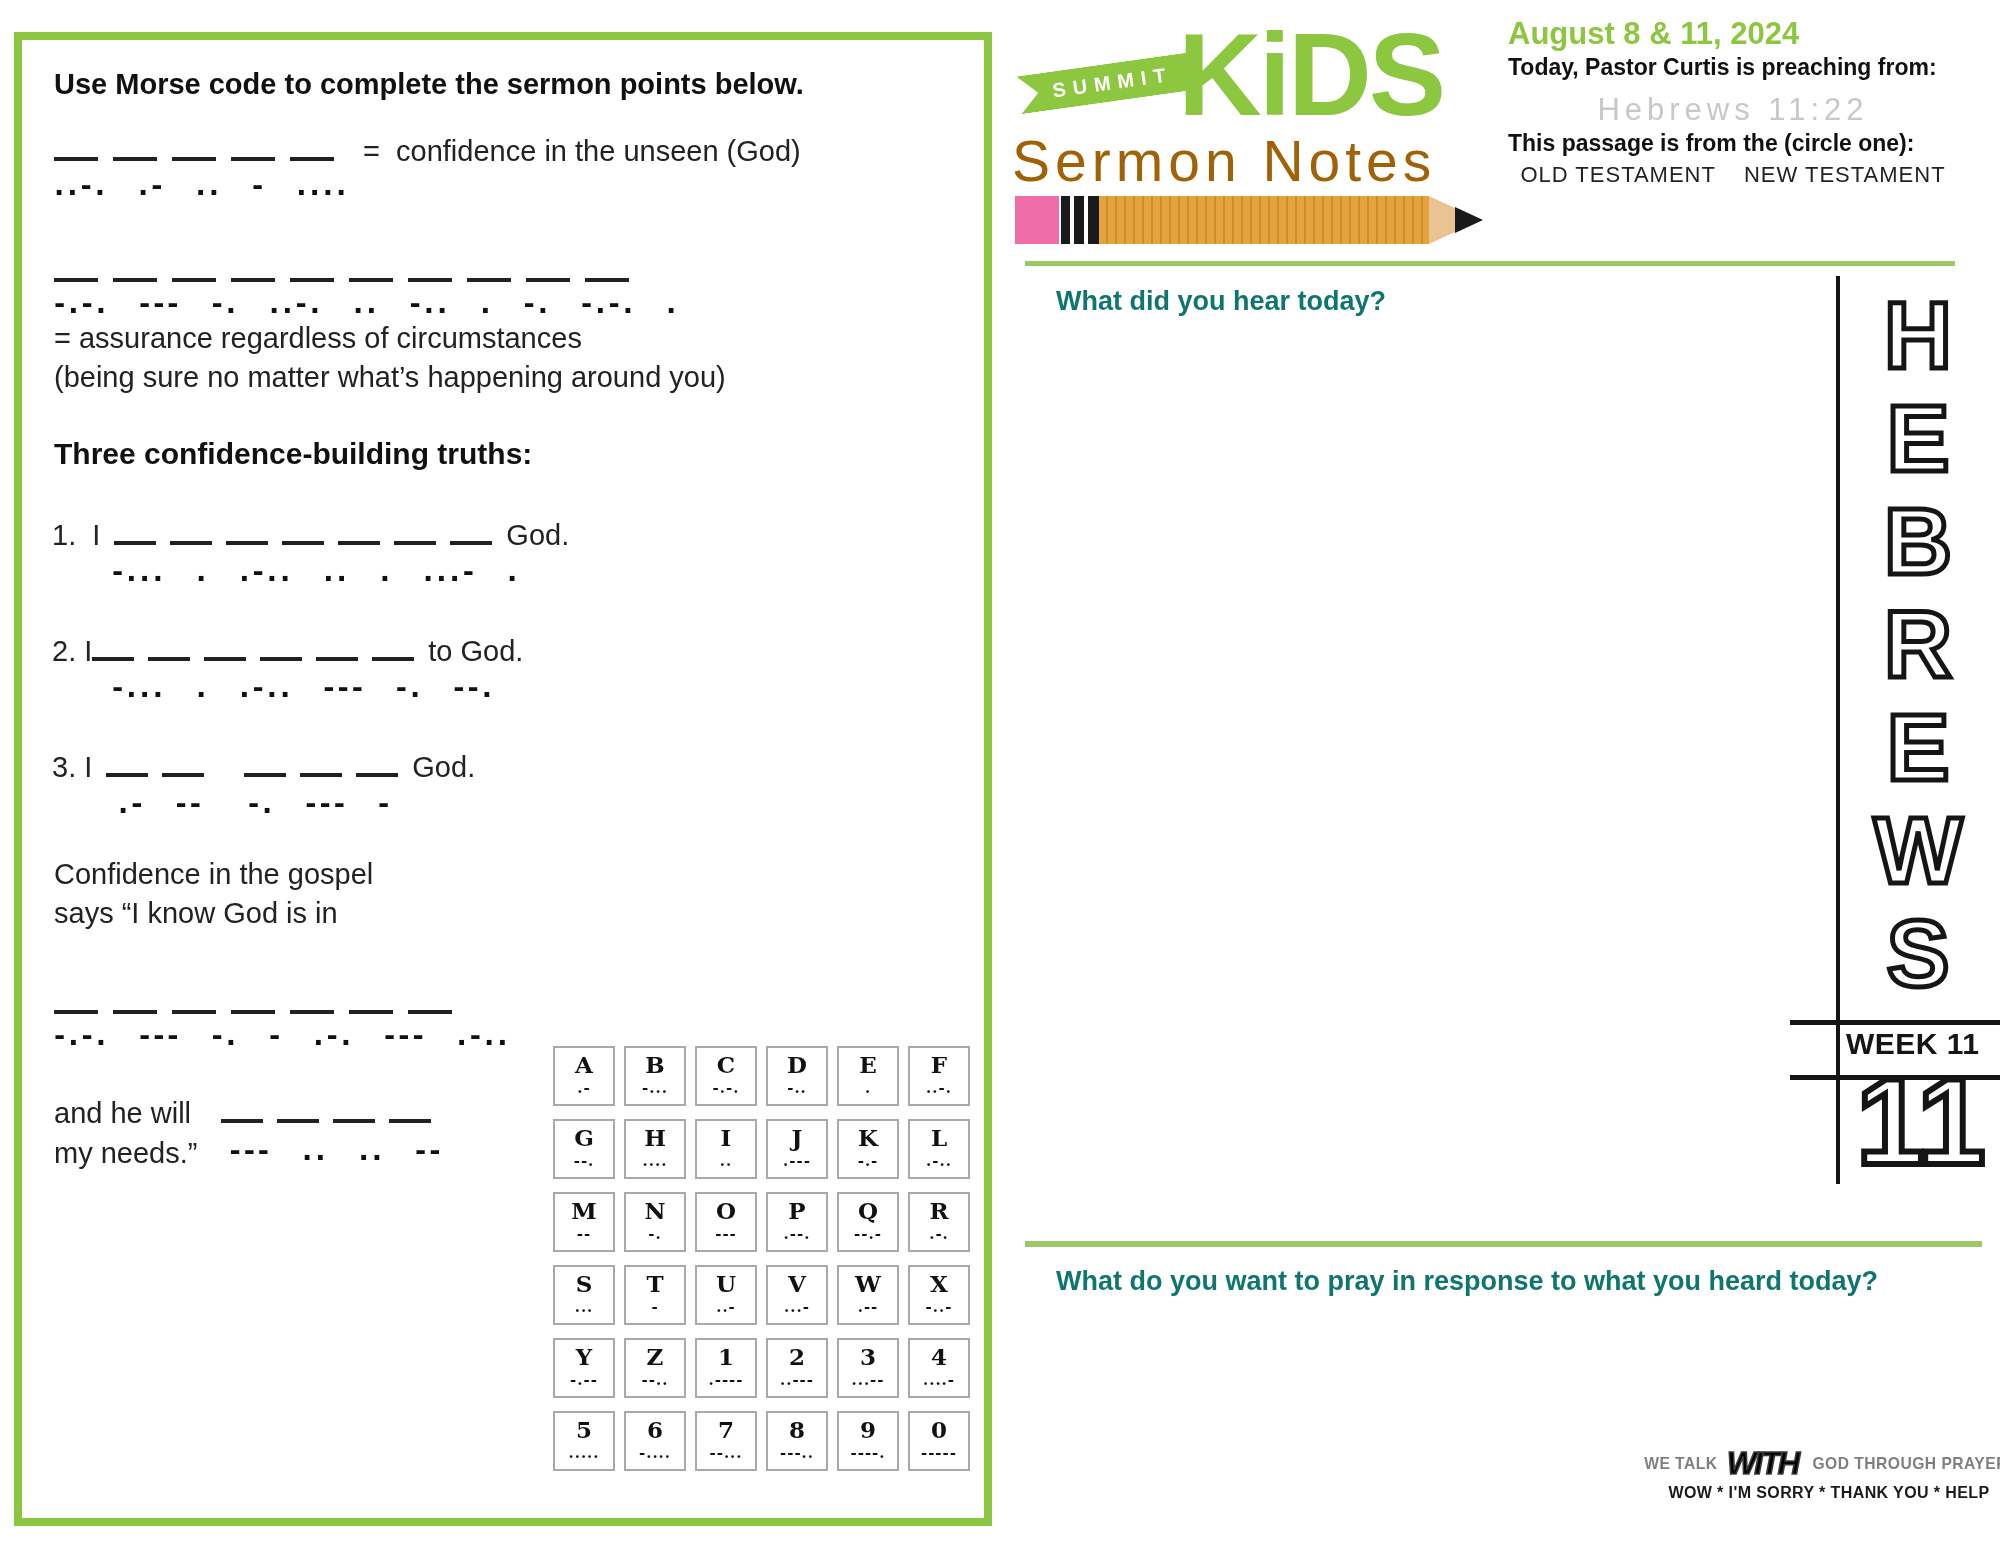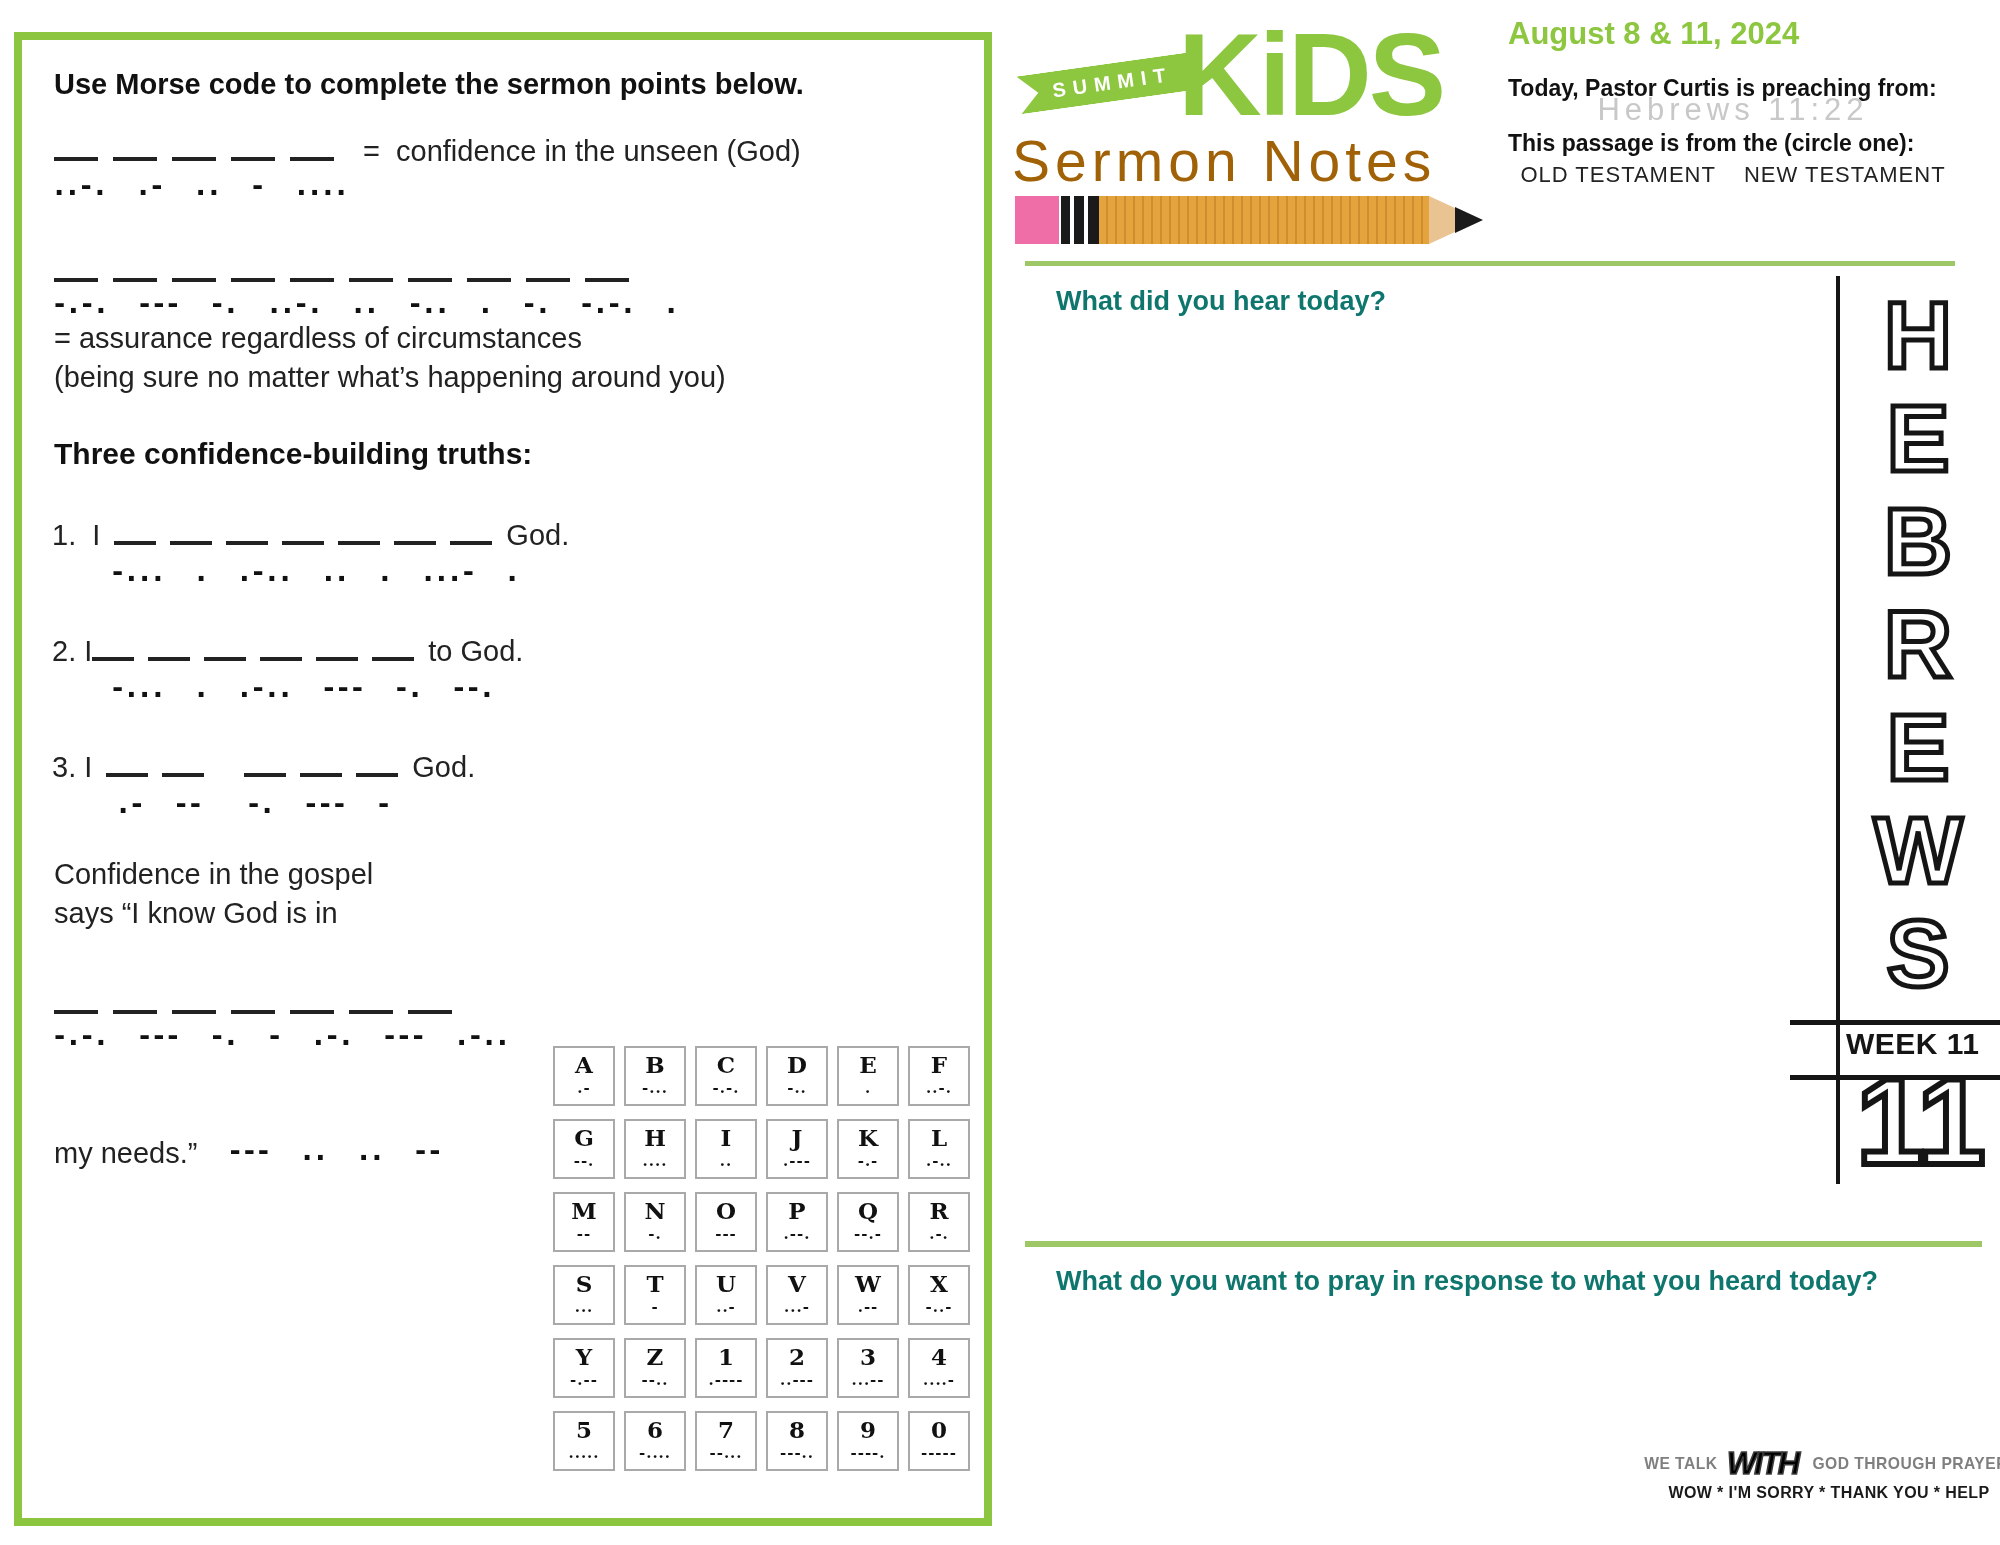--- a/index.html
+++ b/index.html
@@ -38,21 +38,21 @@
   
   .pencil-part{position:absolute;top:196px;height:48px;}
   #eraser{left:1015px;width:44px;background:#ef6ea8;}
   #ferrule{left:1061px;width:38px;background:linear-gradient(90deg,#1a1a1a 0 9px,#fff 9px 13px,#1a1a1a 13px 23px,#fff 23px 27px,#1a1a1a 27px 38px);}
   #pencil-body{left:1099px;width:330px;background:repeating-linear-gradient(90deg,#e5a33d 0 7px,#cd8e2e 7px 9px);}
   #pencil-tip{left:1429px;width:52px;background:#eac392;clip-path:polygon(0 0,0 100%,100% 50%);}
   #pencil-point{left:1455px;top:207px;height:26px;width:28px;background:#1a1a1a;clip-path:polygon(0 0,0 100%,100% 50%);}
 
   
   #date{left:1508px;top:16px;font-size:31px;font-weight:bold;color:#8dc63f;}
-  #preaching{left:1508px;top:75px;font-size:23px;font-weight:bold;color:#111;}
+  #preaching{left:1508px;top:54px;font-size:23px;font-weight:bold;color:#111;}
   #passage{left:1508px;top:92px;width:450px;text-align:center;font-size:31px;color:#c8c8c8;letter-spacing:5px;}
   #circle-label{left:1508px;top:130px;font-size:23px;font-weight:bold;color:#111;}
   #testaments{left:1508px;top:162px;width:450px;display:flex;justify-content:center;gap:28px;}
   #testaments div{font-size:22px;color:#222;letter-spacing:1px;}
 
   .green-rule{background:#9ec765;}
   #rule-top{left:1025px;top:261px;width:930px;height:5px;}
   #rule-bottom{left:1025px;top:1241px;width:957px;height:6px;}
   .question{font-size:27px;font-weight:bold;color:#0f766e;}
   #hear-q{left:1056px;top:286px;}
@@ -228,20 +228,29 @@
   <div class="abs morse-row" style="left:54px;top:1020px;">
       <span class="mg">-.-.</span>
       <span class="mg">---</span>
       <span class="mg">-.</span>
       <span class="mg">-</span>
       <span class="mg">.-.</span>
       <span class="mg">---</span>
       <span class="mg">.-..</span>
     </div>
 
+  <div class="abs blank-row" style="left:54px;top:1090px;">
+    <span class="row-text" style="margin-right:30px;">and he will</span>
+    <span style="display: inline-flex; align-items: flex-end;">
+        <span class="blank sm"></span>
+        <span class="blank sm"></span>
+        <span class="blank sm"></span>
+        <span class="blank sm"></span>
+      </span>
+  </div>
   <div class="abs blank-row" style="left:54px;top:1130px;">
     <span class="row-text">my needs.”</span>
     <span class="morse-row" style="margin-left:32px;transform:translateY(3px);">
         <span class="mg">---</span>
         <span class="mg">..</span>
         <span class="mg">..</span>
         <span class="mg">--</span>
       </span>
   </div>
 

